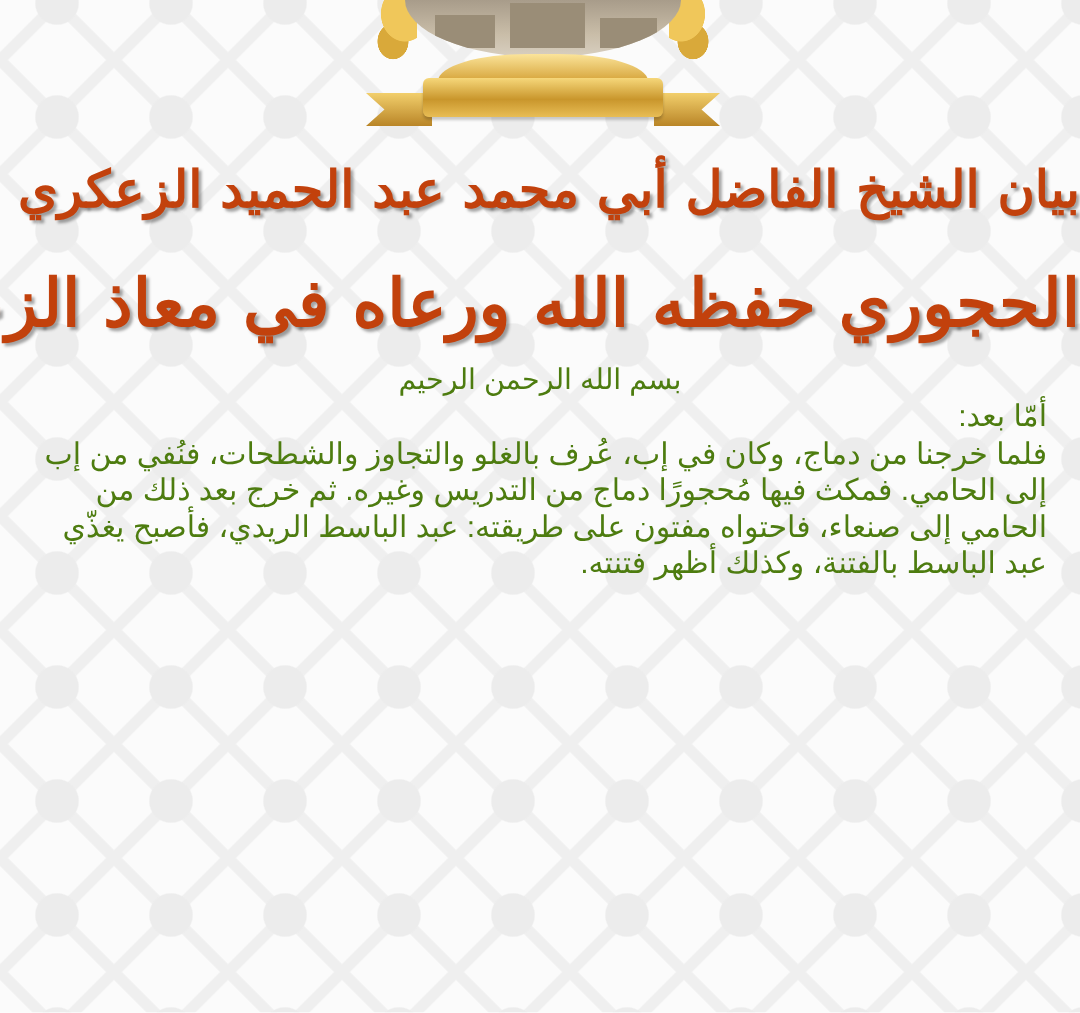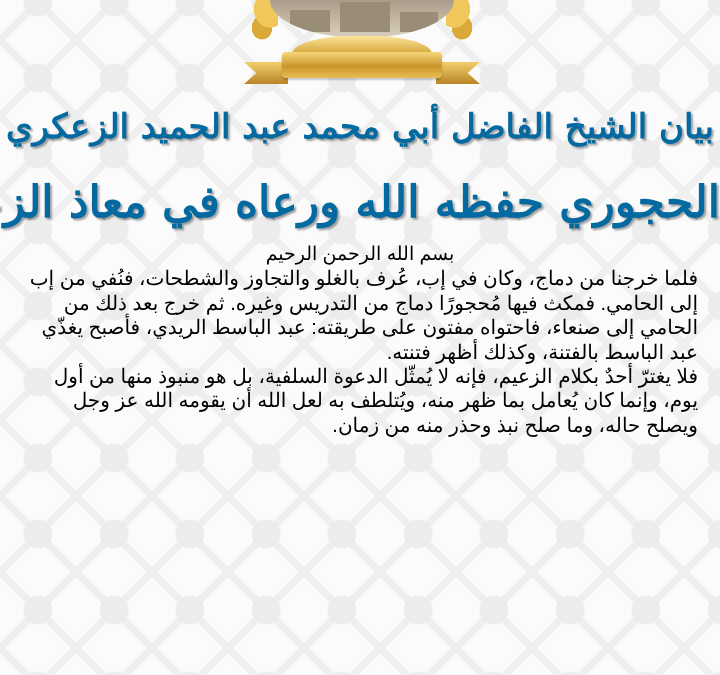--- a/index.html
+++ b/index.html
@@ -42,31 +42,31 @@
     border-radius:60px 60px 0 0 / 18px 18px 0 0;
   }
   .ribbon-tail {
     position:absolute; top:62px; width:44px; height:22px;
     background:linear-gradient(#f2cf6c, #b98527);
   }
   .ribbon-tail.l { left:22px; clip-path:polygon(0 0,100% 0,100% 100%,0 100%,28% 50%); }
   .ribbon-tail.r { right:22px; clip-path:polygon(0 0,100% 0,72% 50%,100% 100%,0 100%); }
 
   .title {
-    position:absolute; left:0; right:0; z-index:2; direction:rtl; text-align:center;
-    color:#0369a1; font-family:"DejaVu Serif", serif; font-weight:bold;
+    position:absolute; left:0; right:0; z-index:2; direction:rtl; 
+    color:#c2410c; font-family:"DejaVu Serif", serif; font-weight:bold;
     text-shadow:2px 2px 2px rgba(0,0,0,.35);
     white-space:nowrap;
   }
   .title.t1 { top:106px; font-size:34px; }
   .title.t2 { top:176px; font-size:44px; }
 
   .body {
     position:absolute; left:22px; right:22px; top:242px; z-index:2;
-    direction:rtl; text-align:right; color:#000000;
+    direction:rtl; text-align:right; color:#4d7c0f;
     font-family:"Liberation Sans", sans-serif; font-size:20px; line-height:24.4px;
   }
   .body p { margin:0; }
   .body .center { text-align:center; font-size:19px; }
 </style>
 </head>
 <body>
 
 <div class="bg-pattern"></div>
 
@@ -82,15 +82,15 @@
   <div class="ribbon-tail r"></div>
   <div class="ribbon-top"></div>
   <div class="ribbon-main"></div>
 </div>
 
 <div class="title t1">بيان الشيخ الفاضل أبي محمد عبد الحميد الزعكري</div>
 <div class="title t2">الحجوري حفظه الله ورعاه في معاذ الزعيم</div>
 
 <div class="body">
   <p class="center">بسم الله الرحمن الرحيم</p>
+  <p>أمّا بعد:</p>
   <p>فلما خرجنا من دماج، وكان في إب، عُرف بالغلو والتجاوز والشطحات، فنُفي من إب إلى الحامي. فمكث فيها مُحجورًا دماج من التدريس وغيره. ثم خرج بعد ذلك من الحامي إلى صنعاء، فاحتواه مفتون على طريقته: عبد الباسط الريدي، فأصبح يغذّي عبد الباسط بالفتنة، وكذلك أظهر فتنته.</p>
-  <p>فلا يغترّ أحدٌ بكلام الزعيم، فإنه لا يُمثّل الدعوة السلفية، بل هو منبوذ منها من أول يوم، وإنما كان يُعامل بما ظهر منه، ويُتلطف به لعل الله أن يقومه الله عز وجل ويصلح حاله، وما صلح نبذ وحذر منه من زمان.</p>
 </div>
 
 </body></html>

